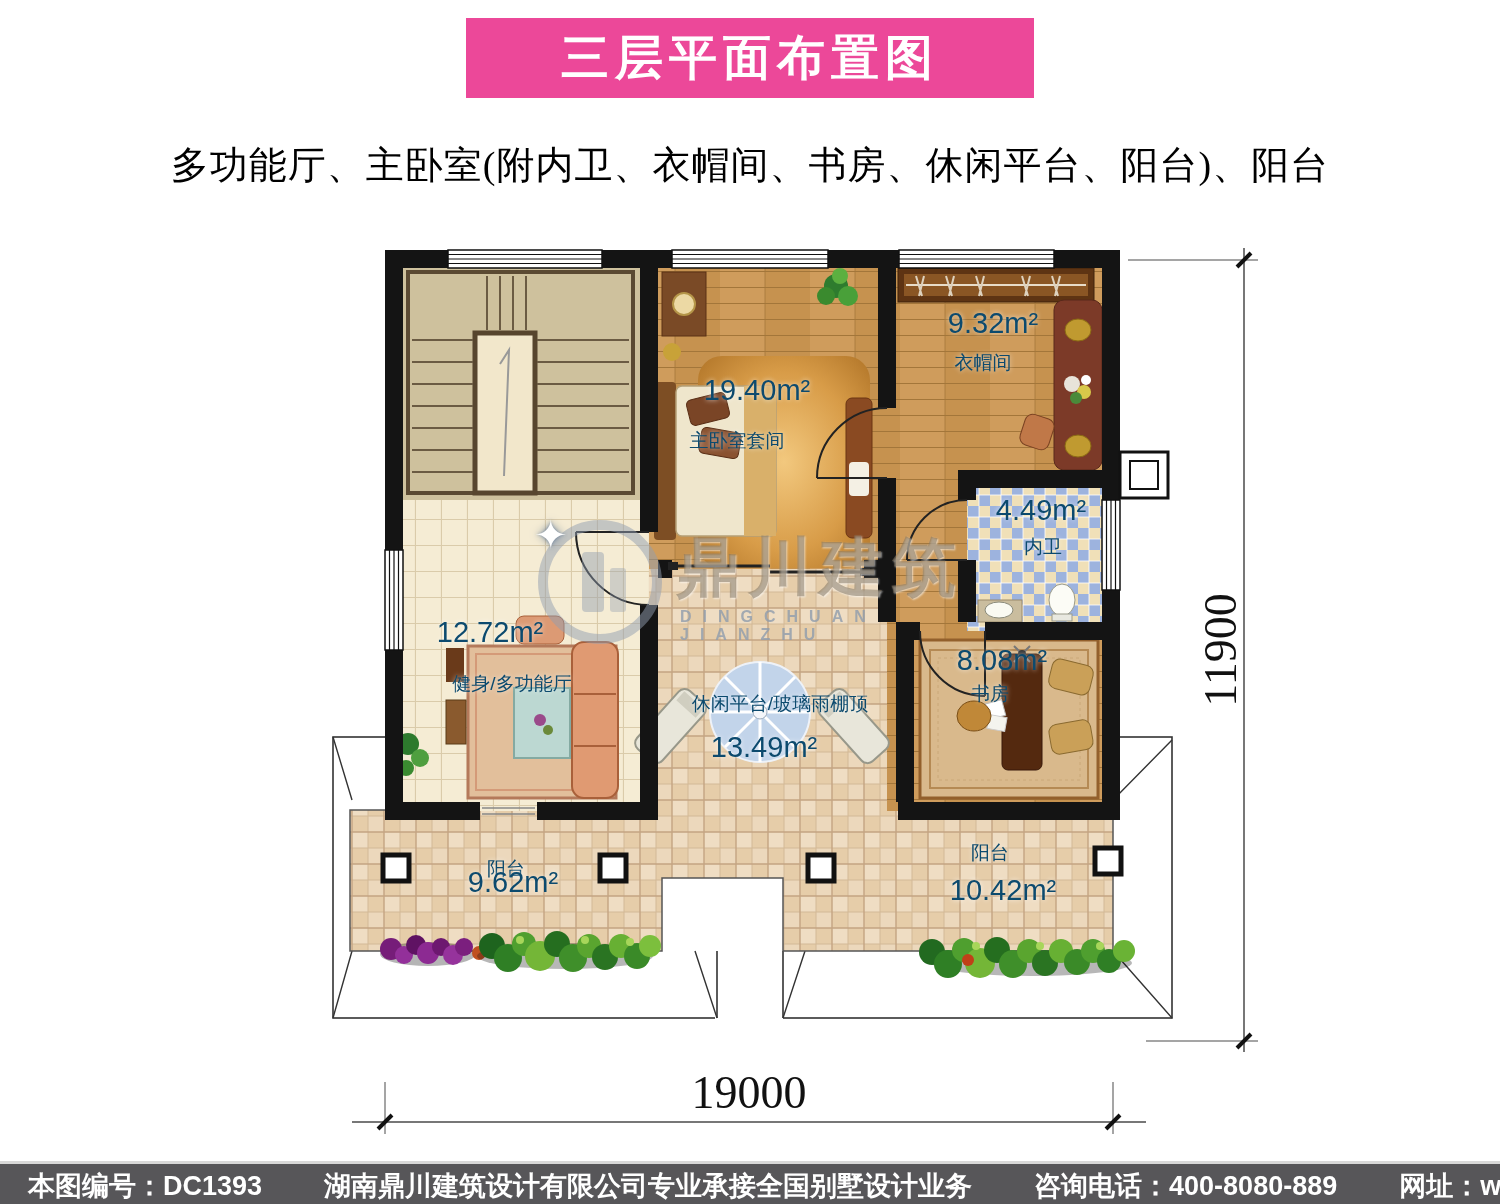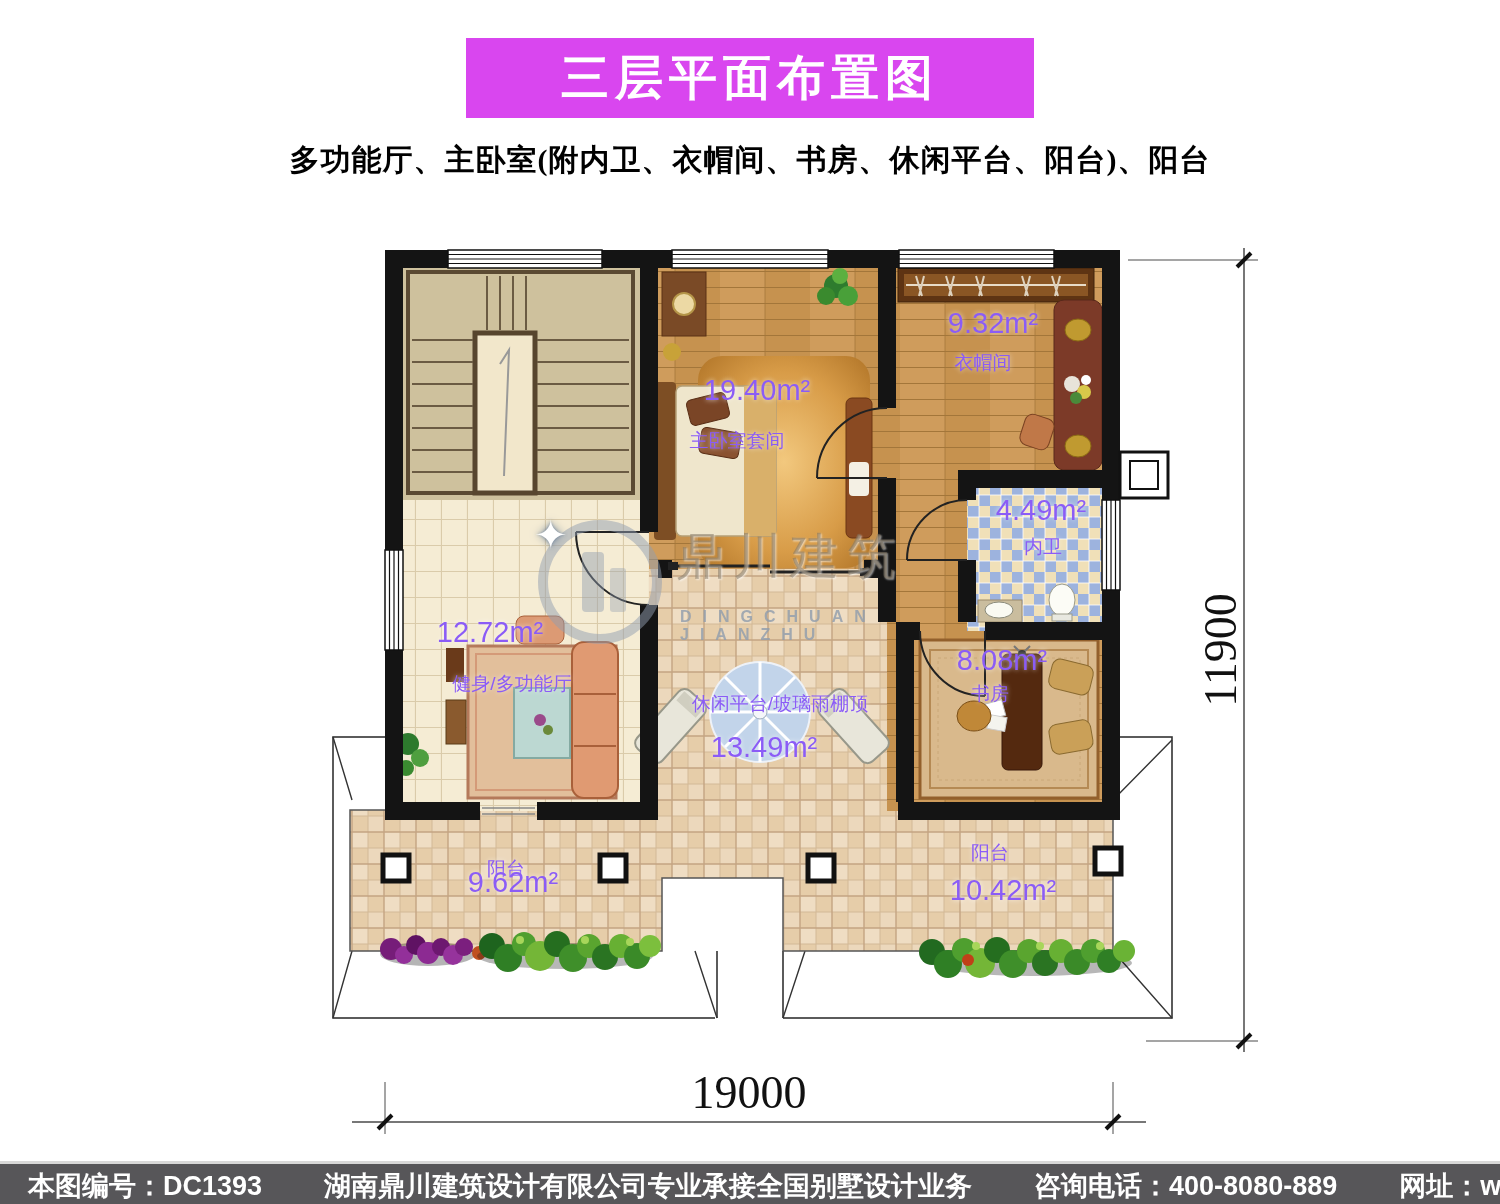--- a/index.html
+++ b/index.html
@@ -1,45 +1,45 @@
 <!DOCTYPE html>
 <html><head>
 <meta charset="utf-8">
 <style>
   html,body{margin:0;padding:0;background:#fff;}
   #page{position:relative;width:1500px;height:1204px;background:#ffffff;overflow:hidden;
         font-family:"Liberation Sans","DejaVu Sans",sans-serif;}
   
-  #banner{position:absolute;left:466px;top:38px;width:568px;height:80px;background:#d946ef;
+  #banner{position:absolute;left:466px;top:18px;width:568px;height:80px;background:#ec4899;
           display:flex;align-items:center;justify-content:center;}
   #banner .t{color:#fff;font-size:48px;font-weight:bold;letter-spacing:6px;}
   
   #subtitle{position:absolute;left:0;top:140px;width:1500px;text-align:center;
             font-family:"Liberation Serif","DejaVu Serif",serif;
-            font-size:30px;color:#000;letter-spacing:1px;font-weight:bold;}
+            font-size:38px;color:#000;letter-spacing:1px;}
   
   #plansvg{position:absolute;left:0;top:0;}
   
-  .lbl{position:absolute;transform:translate(-50%,-50%);white-space:nowrap;color:#8b5cf6;
+  .lbl{position:absolute;transform:translate(-50%,-50%);white-space:nowrap;color:#0c4a6e;
        text-shadow:0 0 5px rgba(255,255,255,.7);z-index:5;}
   .lbl.area{font-size:29px;}
   .lbl.name{font-size:19px;}
   
   .dim-label{position:absolute;transform:translate(-50%,-50%);font-family:"Liberation Serif","DejaVu Serif",serif;
              font-size:46px;color:#111;white-space:nowrap;z-index:5;}
   .dim-label.vert{transform:translate(-50%,-50%) rotate(-90deg);}
   
   #wm{position:absolute;left:538px;top:512px;width:480px;height:160px;z-index:4;pointer-events:none;}
   #wm .logo{position:absolute;left:0;top:8px;width:104px;height:104px;border:10px solid rgba(145,158,175,.5);
             border-radius:50%;}
   #wm .bldg{position:absolute;left:34px;top:22px;width:22px;height:60px;background:rgba(145,158,175,.45);border-radius:4px;}
   #wm .bldg2{position:absolute;left:62px;top:38px;width:16px;height:44px;background:rgba(145,158,175,.38);border-radius:3px;}
   #wm .spark{position:absolute;left:-14px;top:-18px;font-size:40px;color:#fff;
              text-shadow:0 0 8px rgba(110,130,155,.95),0 0 3px rgba(110,130,155,.9);}
-  #wm .cn{position:absolute;left:138px;top:12px;font-size:49px;font-weight:normal;letter-spacing:8px;
+  #wm .cn{position:absolute;left:138px;top:12px;font-size:64px;font-weight:bold;letter-spacing:8px;
           color:rgba(124,111,90,.52);text-shadow:1px 1px 2px rgba(255,255,255,.6);}
   #wm .en{position:absolute;left:142px;top:96px;font-size:16px;font-weight:bold;letter-spacing:11px;
           color:rgba(142,156,173,.8);}
   
   #footer{position:absolute;left:0;top:1161px;width:1500px;height:43px;background:#575659;
           border-top:3px solid #d8d8d8;display:flex;align-items:center;color:#fff;
           font-size:27px;font-weight:bold;white-space:nowrap;}
   #footer span{margin-left:28px;margin-right:34px;}
   #footer span:first-child{}
 </style>

